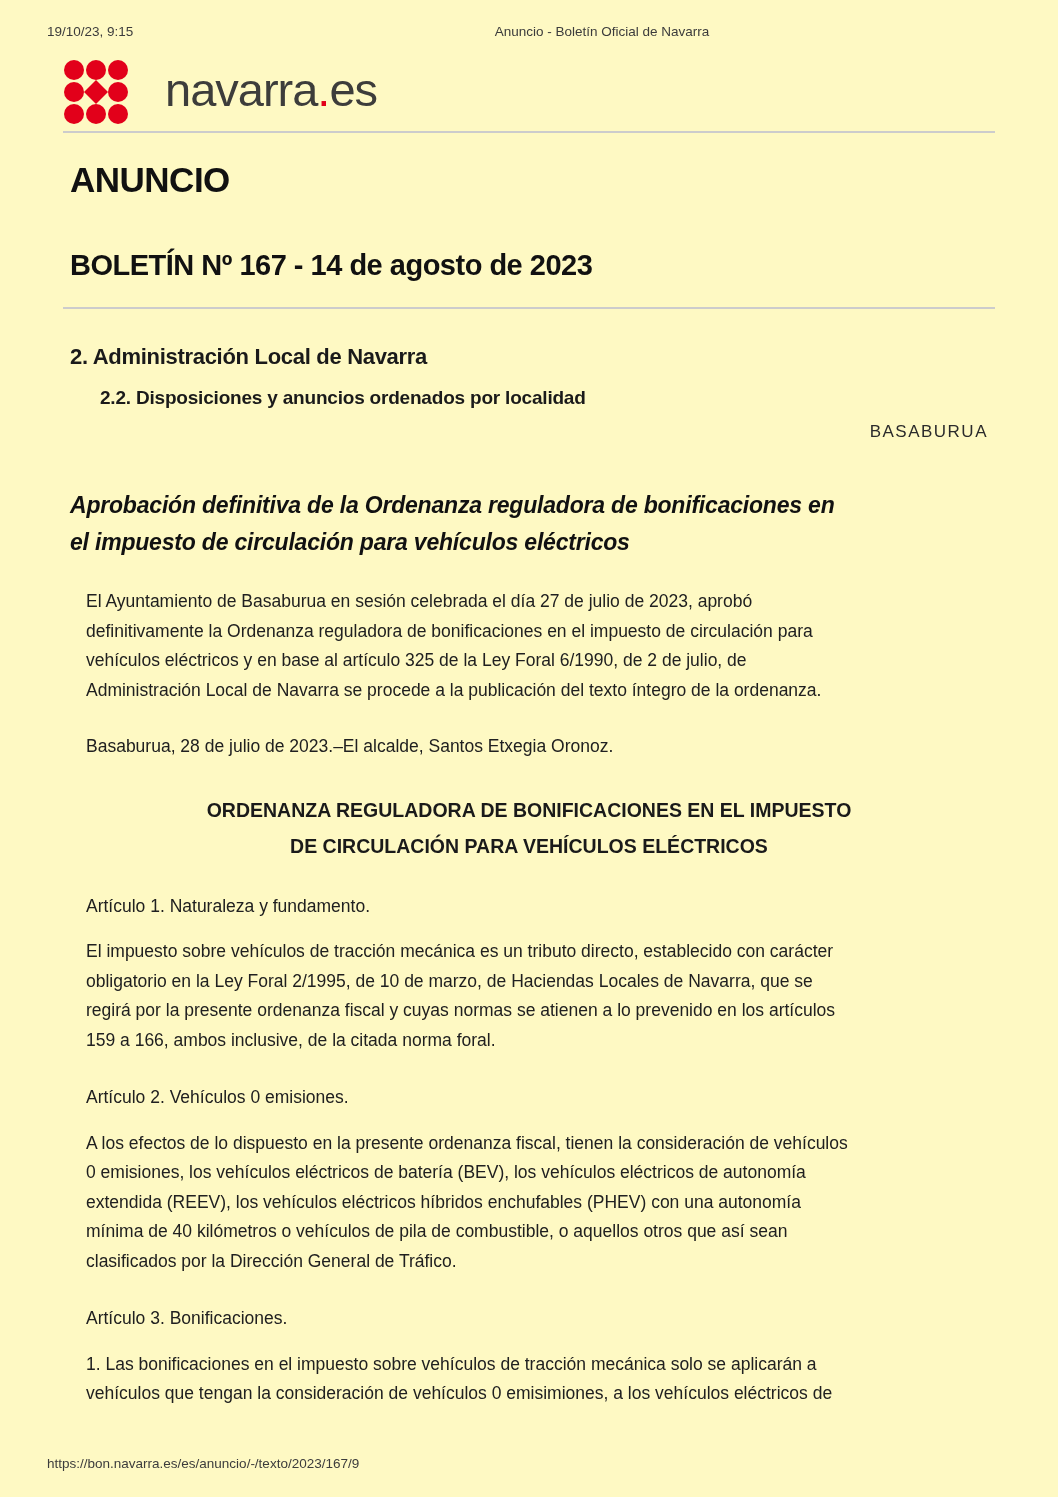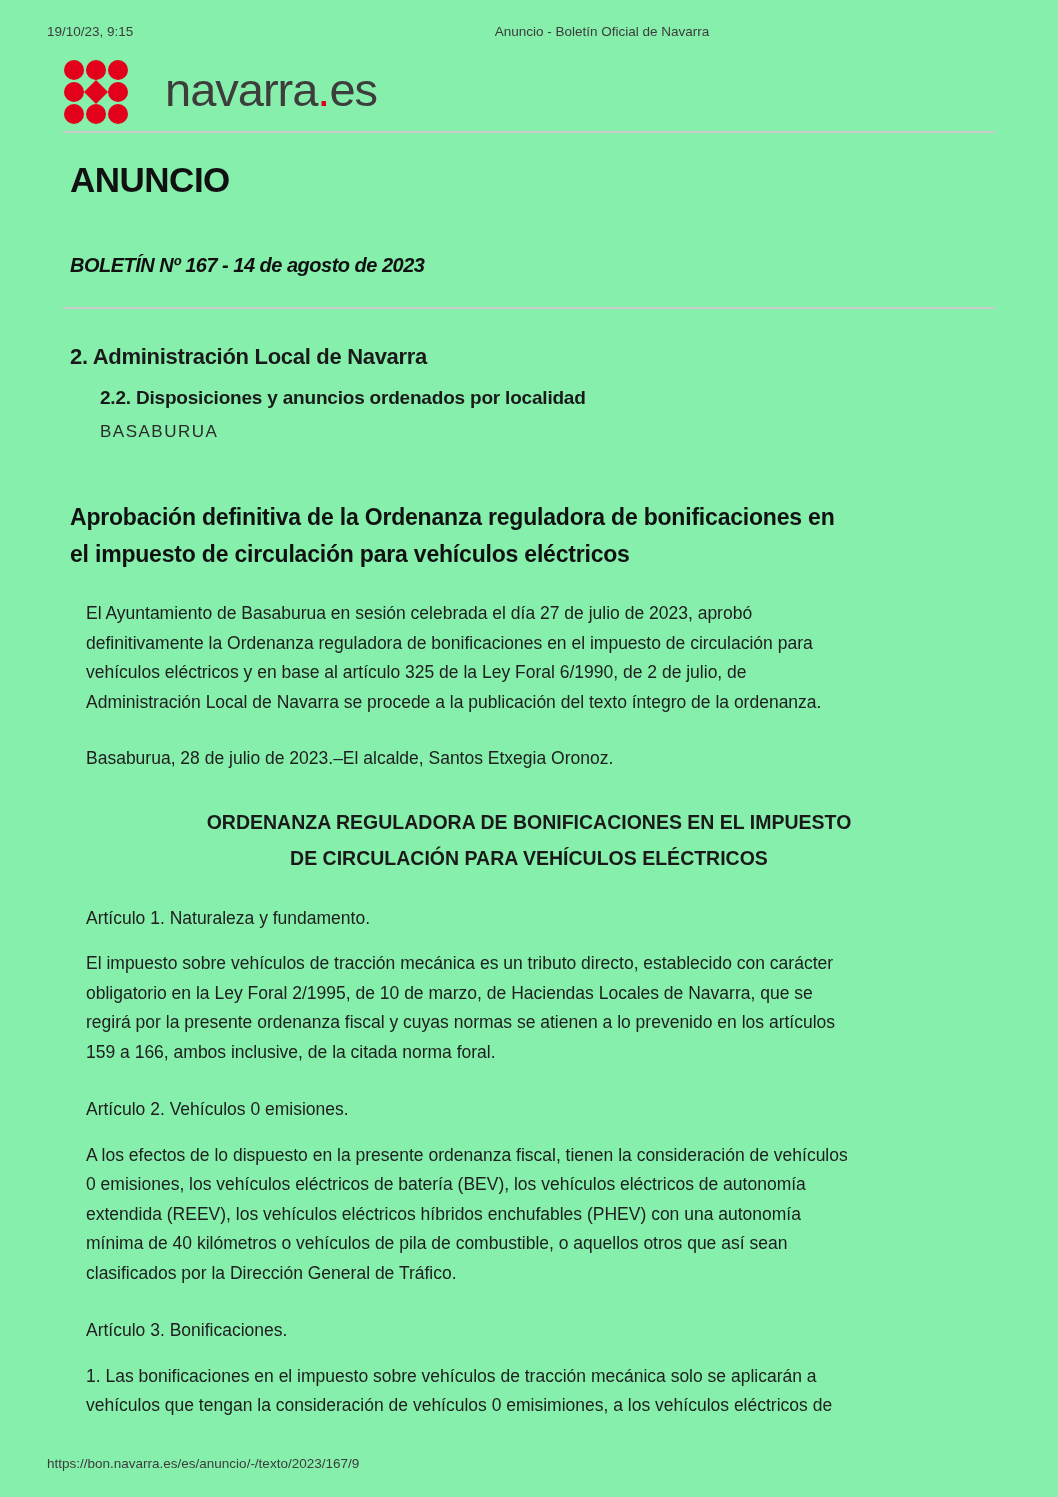--- a/index.html
+++ b/index.html
@@ -1,20 +1,20 @@
 <!DOCTYPE html>
 <html lang="es" style="--brand-red: #e2001a; --logo-text: #3d3d3b; --rule-gray: #cccccc;"><head>
 <meta charset="utf-8">
 <style>
   html, body { margin: 0; padding: 0; background: #ffffff; }
   .page {
     position: relative;
     width: 1058px;
     height: 1497px;
-    background: #86efac;
+    background: #fef9c3;
     font-family: "Liberation Sans", sans-serif;
     color: #1c1c1c;
     overflow: hidden;
   }
   .meta {
     font-size: 13.5px;
     color: #3c3c3c;
   }
   .print-timestamp { position: absolute; left: 47px; top: 24px; }
   .print-doc-title { position: absolute; top: 24px; left: 602px; transform: translateX(-50%); white-space: nowrap; }
@@ -48,26 +48,25 @@
   hr.rule-bulletin { margin-top: 24px; }
 
   h1.announcement {
     font-size: 35px;
     line-height: 42px;
     margin: 26px 0 0;
     color: #111111;
     letter-spacing: -0.5px;
   }
   h2.bulletin {
-    font-size: 20px;
+    font-size: 29px;
     line-height: 36px;
     margin: 46px 0 0;
     color: #111111;
     letter-spacing: -0.5px;
-    font-style: italic;
   }
   h3.section {
     font-size: 22px;
     line-height: 28px;
     margin: 34px 0 0;
     color: #1a1a1a;
     letter-spacing: -0.3px;
   }
   h4.subsection {
     font-size: 19px;
@@ -75,29 +74,31 @@
     margin: 15px 0 0 30px;
     color: #1a1a1a;
     letter-spacing: -0.2px;
   }
   .locality {
     font-size: 17px;
     line-height: 22px;
     margin: 11px 0 0 30px;
     letter-spacing: 1.5px;
     color: #2b2b2b;
+    text-align: right;
   }
   .article-title {
     font-size: 23px;
     font-weight: bold;
     line-height: 37px;
-    margin-top: 56px;
+    margin-top: 44px;
     color: #111111;
     white-space: pre-line;
     letter-spacing: -0.2px;
+    font-style: italic;
   }
   .body-p {
     font-size: 17.5px;
     line-height: 29.5px;
     margin: 26px 16px 0;
     color: #202020;
     max-width: 925px;
   }
   .prewrap { white-space: pre-line; }
   .sig-line { margin-top: 27px; }

